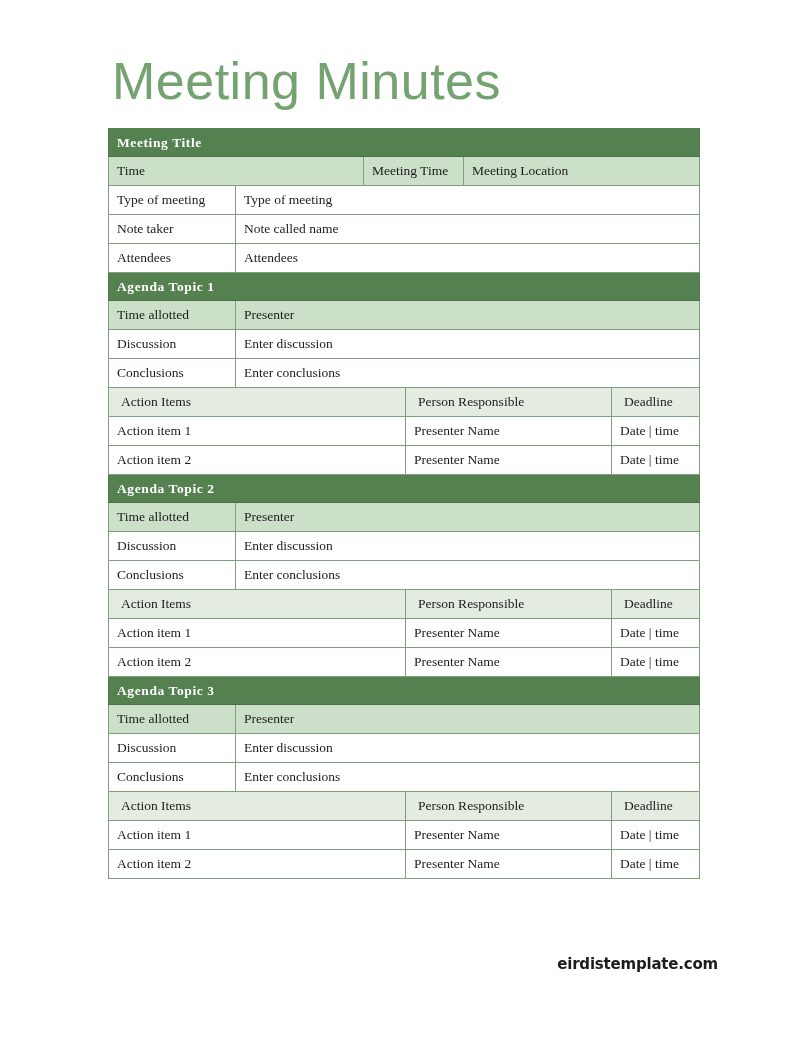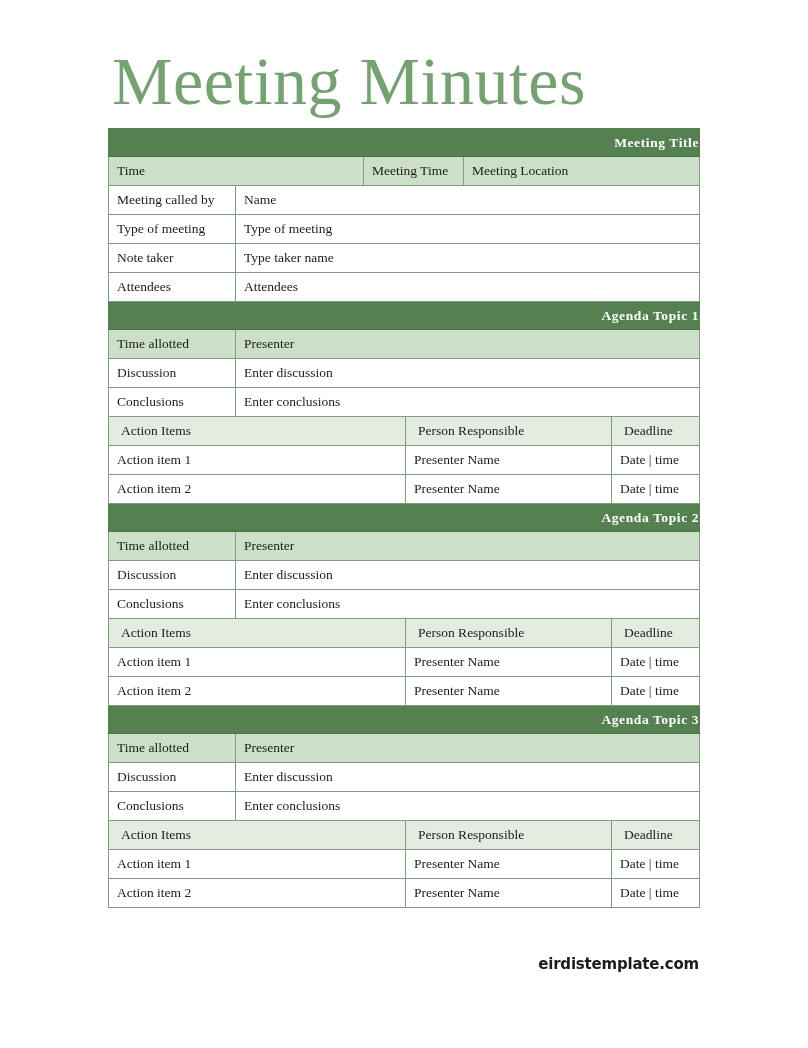--- a/index.html
+++ b/index.html
@@ -22,22 +22,22 @@
     width: 808px;
     height: 1048px;
     background: #ffffff;
   }
 
   
   .doc-title {
     position: absolute;
     left: 112px;
     top: 44px;
-    font-family: Liberation Serif, serif;
-    font-size: 68px;
+    font-family: Liberation Sans, sans-serif;
+    font-size: 52px;
     line-height: 74px;
     font-weight: 400;
     color: #74a371;
     letter-spacing: 0.5px;
     white-space: nowrap;
   }
 
   
   .mm-table {
     position: absolute;
@@ -65,21 +65,20 @@
   
   td.section-bar {
     background: #54814f;
     color: #ffffff;
     font-weight: bold;
     letter-spacing: 0.6px;
     border-color: #54814f;
     border-top-color: #54814f;
     border-bottom-color: #4a7345;
     height: 27px;
-    text-align: right;
   }
 
   
   td.band-green {
     background: #ccdfc8;
   }
 
   
   td.band-pale {
     background: #e4ece1;
@@ -93,20 +92,21 @@
     position: absolute;
     left: 0;
     top: 955px;
     width: 699px;
     text-align: right;
     font-family: "DejaVu Sans", "Liberation Sans", sans-serif;
     font-size: 15px;
     font-weight: bold;
     color: #1c1c1c;
     letter-spacing: -0.2px;
+    padding-left: 19px;
   }
 </style>
 </head>
 <body>
 
 <div class="page">
 
   <div class="doc-title">Meeting Minutes</div>
 
   <table class="mm-table">
@@ -125,30 +125,26 @@
         <td class="section-bar" colspan="7">Meeting Title</td>
       </tr>
 
       <tr>
         <td class="band-green" colspan="3">Time</td>
         <td class="band-green" colspan="2">Meeting Time</td>
         <td class="band-green" colspan="2">Meeting Location</td>
       </tr>
 
       <tr>
-        <td colspan="1">Meeting called by</td>
-        <td colspan="6">Name</td>
-      </tr>
-      <tr>
         <td colspan="1">Type of meeting</td>
         <td colspan="6">Type of meeting</td>
       </tr>
       <tr>
         <td colspan="1">Note taker</td>
-        <td colspan="6">Type taker name</td>
+        <td colspan="6">Note called name</td>
       </tr>
       <tr>
         <td colspan="1">Attendees</td>
         <td colspan="6">Attendees</td>
       </tr>
 
       <tr>
         <td class="section-bar" colspan="7">Agenda Topic 1</td>
       </tr>
       <tr>

